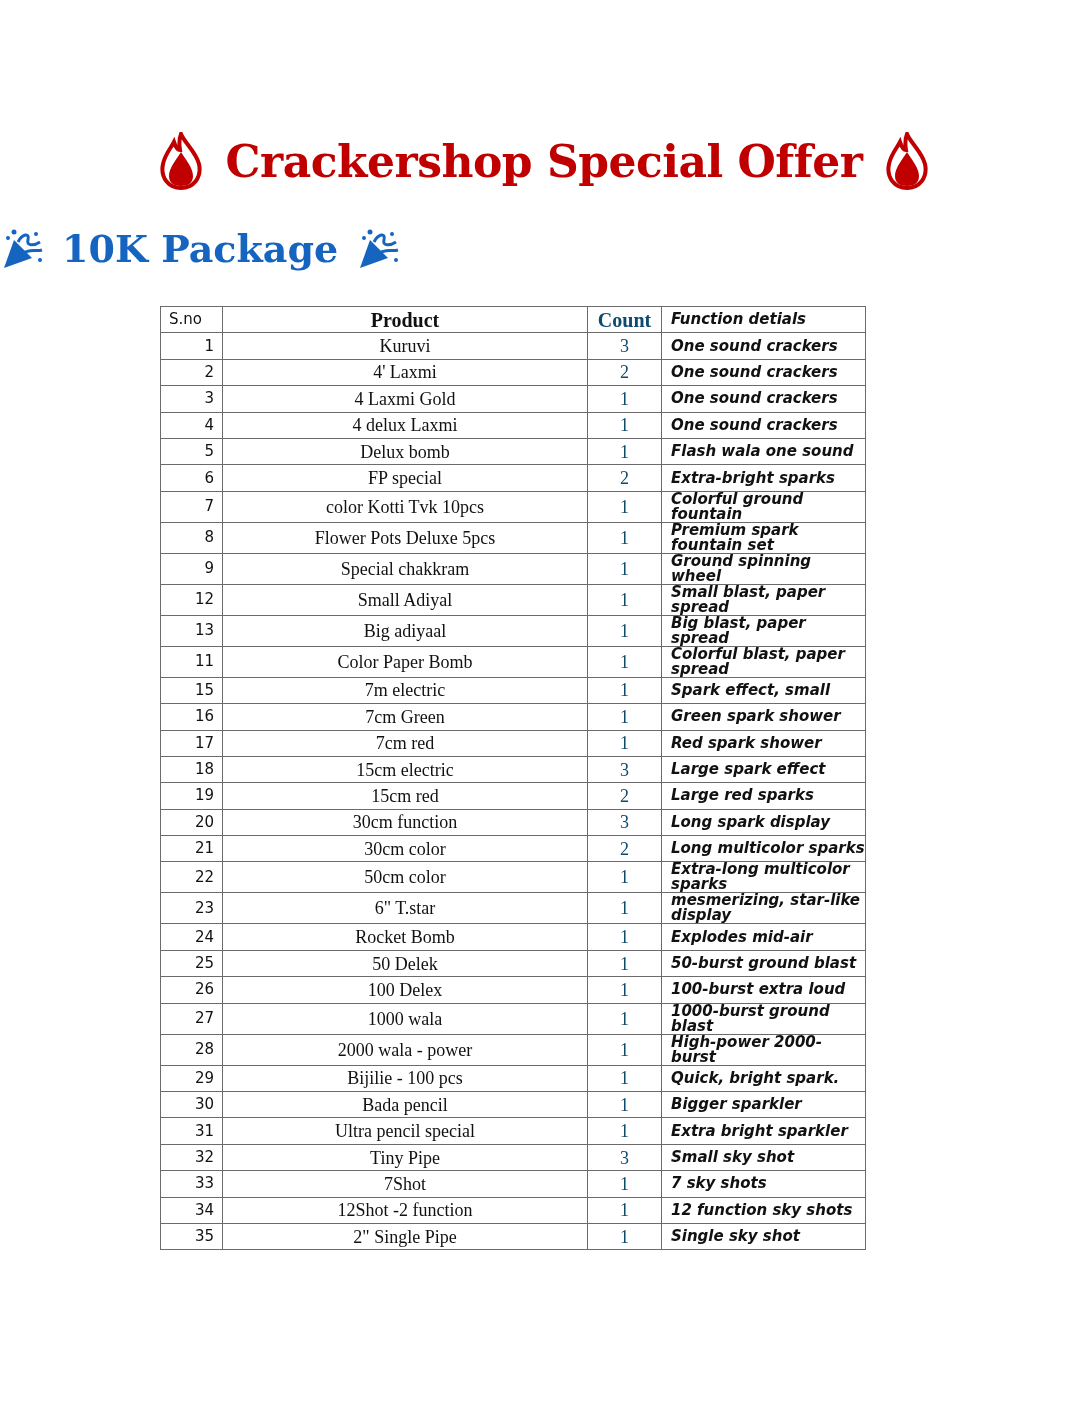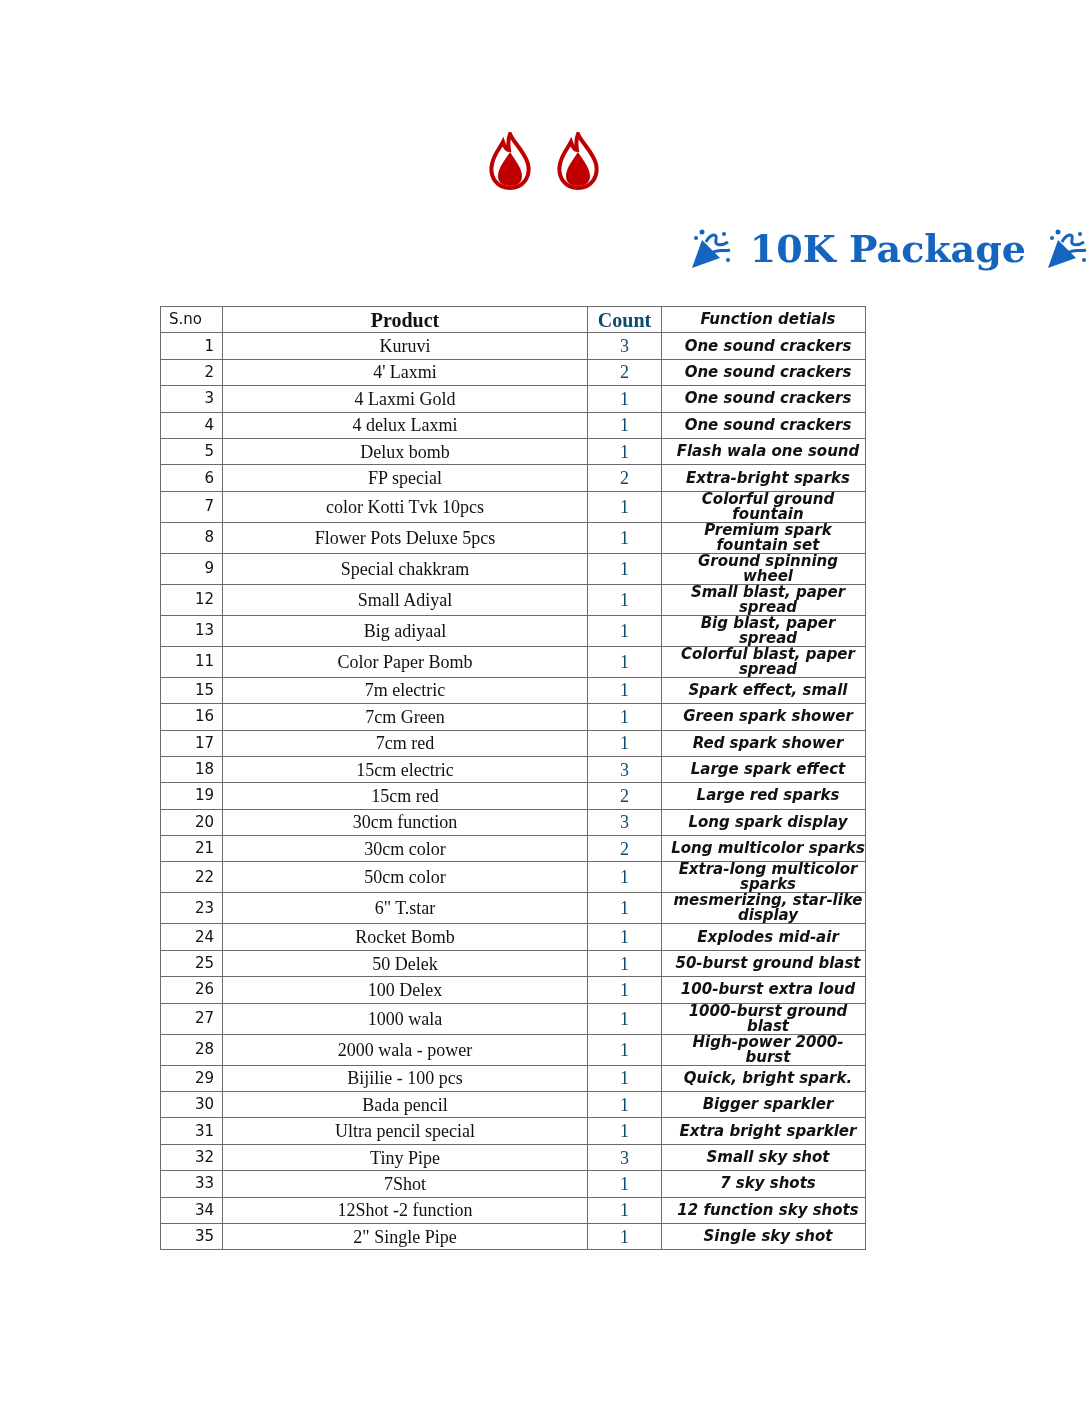--- a/index.html
+++ b/index.html
@@ -7,55 +7,56 @@
     .title-row {
       position: absolute; top: 132px; left: 0; width: 1088px;
       display: flex; justify-content: center; align-items: center; gap: 22px;
     }
     .title-text {
       font-family: "DejaVu Serif", serif; font-weight: bold;
       font-size: 44px; color: #c00000; letter-spacing: -0.5px;
     }
     .sub-row {
       position: absolute; top: 226px; left: 0; width: 1088px;
-      display: flex; justify-content: flex-end; align-items: center; gap: 18px;
+      display: flex; justify-content: flex-start; align-items: center; gap: 18px;
     }
     .sub-text {
       font-family: "DejaVu Serif", serif; font-weight: bold;
       font-size: 38px; color: #1565c0;
     }
     .icon svg { display: block; }
     table.pkg {
       position: absolute; top: 306px; left: 160px;
       width: 706px; border-collapse: collapse;
     }
     table.pkg td, table.pkg th {
       border: 1px solid #6b6b6b; height: 25.4px; padding: 0; line-height: 1;
     }
     .c-sno { width: 53px; text-align: right; padding-right: 8px !important;
       font-family: "DejaVu Sans", sans-serif; font-size: 15px; color: #111; }
     .c-prod { width: 364px; text-align: center;
       font-family: "Liberation Serif", serif; font-size: 18px; color: #111; }
     .c-count { width: 73px; text-align: center;
       font-family: "Liberation Serif", serif; font-size: 18px; color: #0c4a6e; }
-    .c-func { text-align: center; padding-left: 9px !important;
+    .c-func { text-align: left; padding-left: 9px !important;
       font-family: "DejaVu Sans", sans-serif; font-size: 15px; font-weight: bold; font-style: italic; color: #111; }
     th.c-sno { font-weight: normal; text-align: left; padding-left: 8px !important; padding-right: 0 !important; }
     th.c-prod, th.c-count { font-weight: bold; font-size: 20px; }
   </style>
 </head>
 <body>
 
 <div class="title-row">
   <span class="icon">
     <svg width="46" height="58" viewBox="0 0 46 58">
       <path d="M23 2 C26 10 38 20 41 32 C44 46 35 56 23 56 C11 56 2 46 5 32 C7 22 13 16 16 10 C18 16 20 18 22 18 C21 12 21 7 23 2 Z" fill="none" stroke="#c00000" stroke-width="4"></path>
       <path d="M23 20 C28 28 35 36 35 44 C35 51 30 54 23 54 C16 54 11 51 11 44 C11 36 18 28 23 20 Z" fill="#c00000"></path>
     </svg>
   </span>
+  <span class="title-text">Crackershop Special Offer</span>
   <span class="icon">
     <svg width="46" height="58" viewBox="0 0 46 58">
       <path d="M23 2 C26 10 38 20 41 32 C44 46 35 56 23 56 C11 56 2 46 5 32 C7 22 13 16 16 10 C18 16 20 18 22 18 C21 12 21 7 23 2 Z" fill="none" stroke="#c00000" stroke-width="4"></path>
       <path d="M23 20 C28 28 35 36 35 44 C35 51 30 54 23 54 C16 54 11 51 11 44 C11 36 18 28 23 20 Z" fill="#c00000"></path>
     </svg>
   </span>
 </div>
 
 <div class="sub-row">
   <span class="icon">

